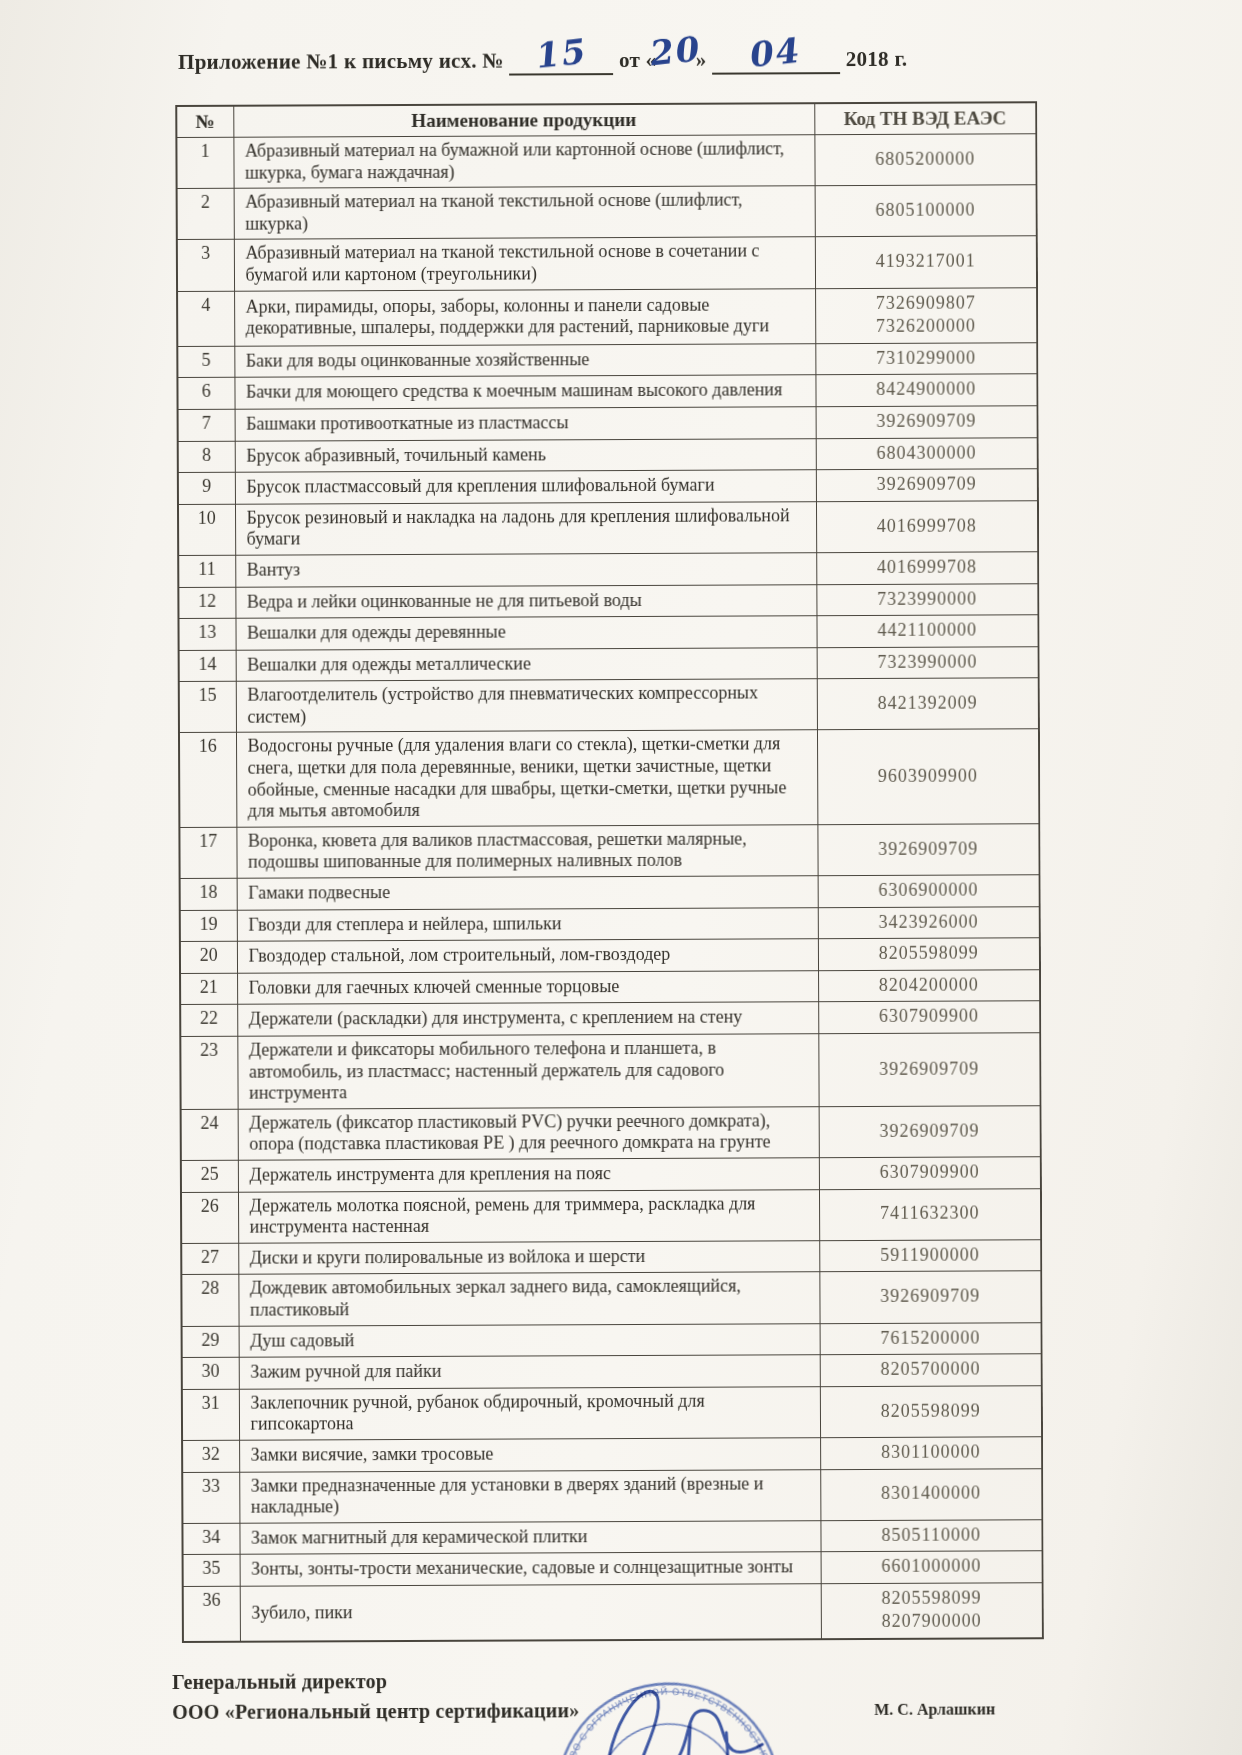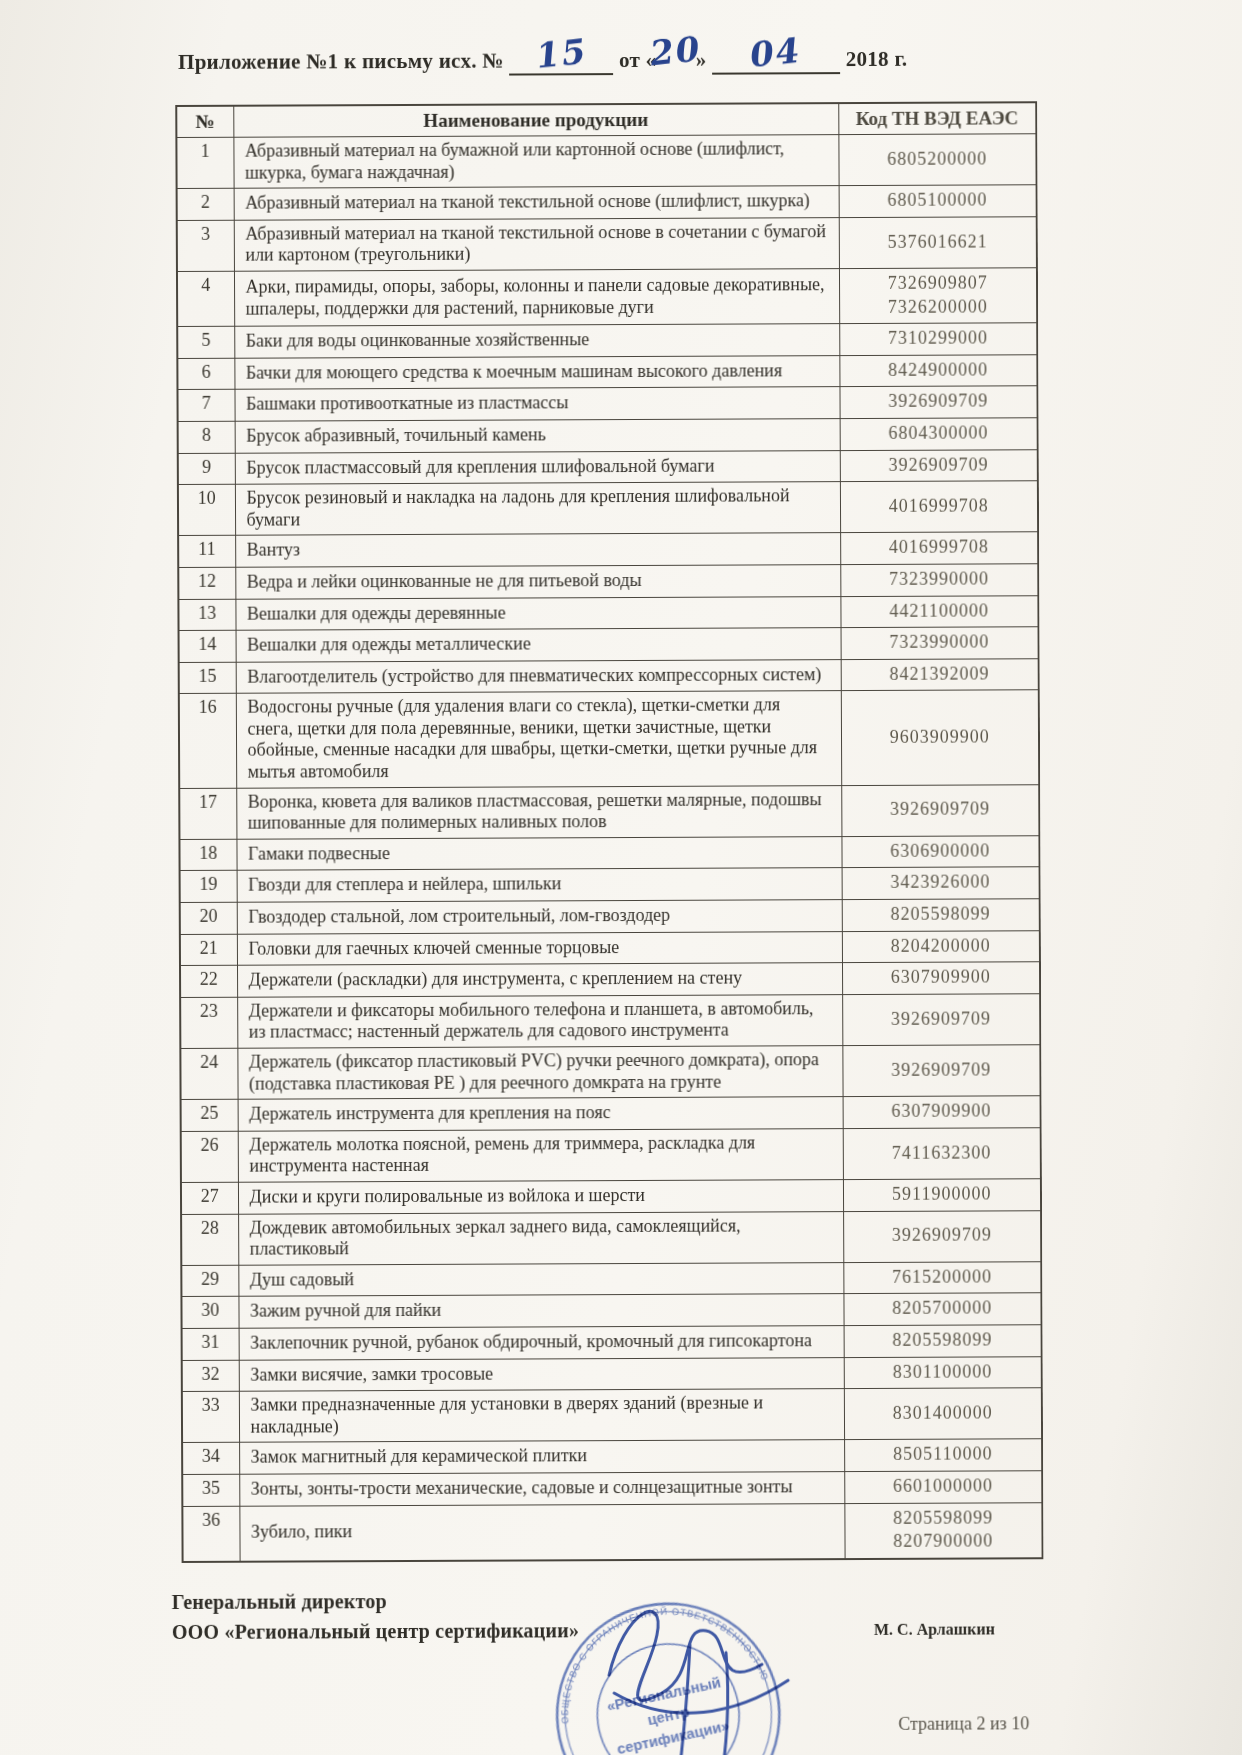--- a/index.html
+++ b/index.html
@@ -23,21 +23,21 @@
     display:inline-block; transform:rotate(-6deg); letter-spacing:2px;
   }
   .hand.day { margin:0 -6px; top:-4px; }
 
   
   table { border-collapse:collapse; width:862px; margin-top:28px; font-size:18px; table-layout:fixed; }
   th, td { border:1.6px solid #49453d; }
   table { border:2.4px solid #49453d; }
   th { font-weight:bold; text-align:center; padding:4px 4px; font-size:19px; color:#2e2c26; }
   th.h-num { width:57px; }
-  th.h-code { width:198px; color:#4e4a40; }
+  th.h-code { width:222px; color:#4e4a40; }
   td { padding:3px 8px 4px; line-height:1.2; }
   td.num  { text-align:center; vertical-align:top; color:#3a372f; }
   td.name { vertical-align:middle; padding-left:11px; padding-right:12px; color:#33302a; }
   td.code { text-align:center; vertical-align:middle; color:#5e594c; letter-spacing:1px; font-size:18px; }
   td.code div { padding:1px 0; }
 
   
   .footer { position:relative; margin-top:28px; height:400px; }
   .director-line, .company-line { font-size:20px; font-weight:bold; color:#2e2c26; margin-left:-10px; letter-spacing:.2px; }
   .company-line { margin-top:7px; }
@@ -89,21 +89,21 @@
             <td class="num">2</td>
             <td class="name">Абразивный материал на тканой текстильной основе (шлифлист, шкурка)</td>
             <td class="code">
               <div>6805100000</div>
             </td>
           </tr>
           <tr>
             <td class="num">3</td>
             <td class="name">Абразивный материал на тканой текстильной основе в сочетании с бумагой или картоном (треугольники)</td>
             <td class="code">
-              <div>5376016621</div>
+              <div>4193217001</div>
             </td>
           </tr>
           <tr>
             <td class="num">4</td>
             <td class="name">Арки, пирамиды, опоры, заборы, колонны и панели садовые декоративные, шпалеры, поддержки для растений, парниковые дуги</td>
             <td class="code">
               <div>7326909807</div>
               <div>7326200000</div>
             </td>
           </tr>

